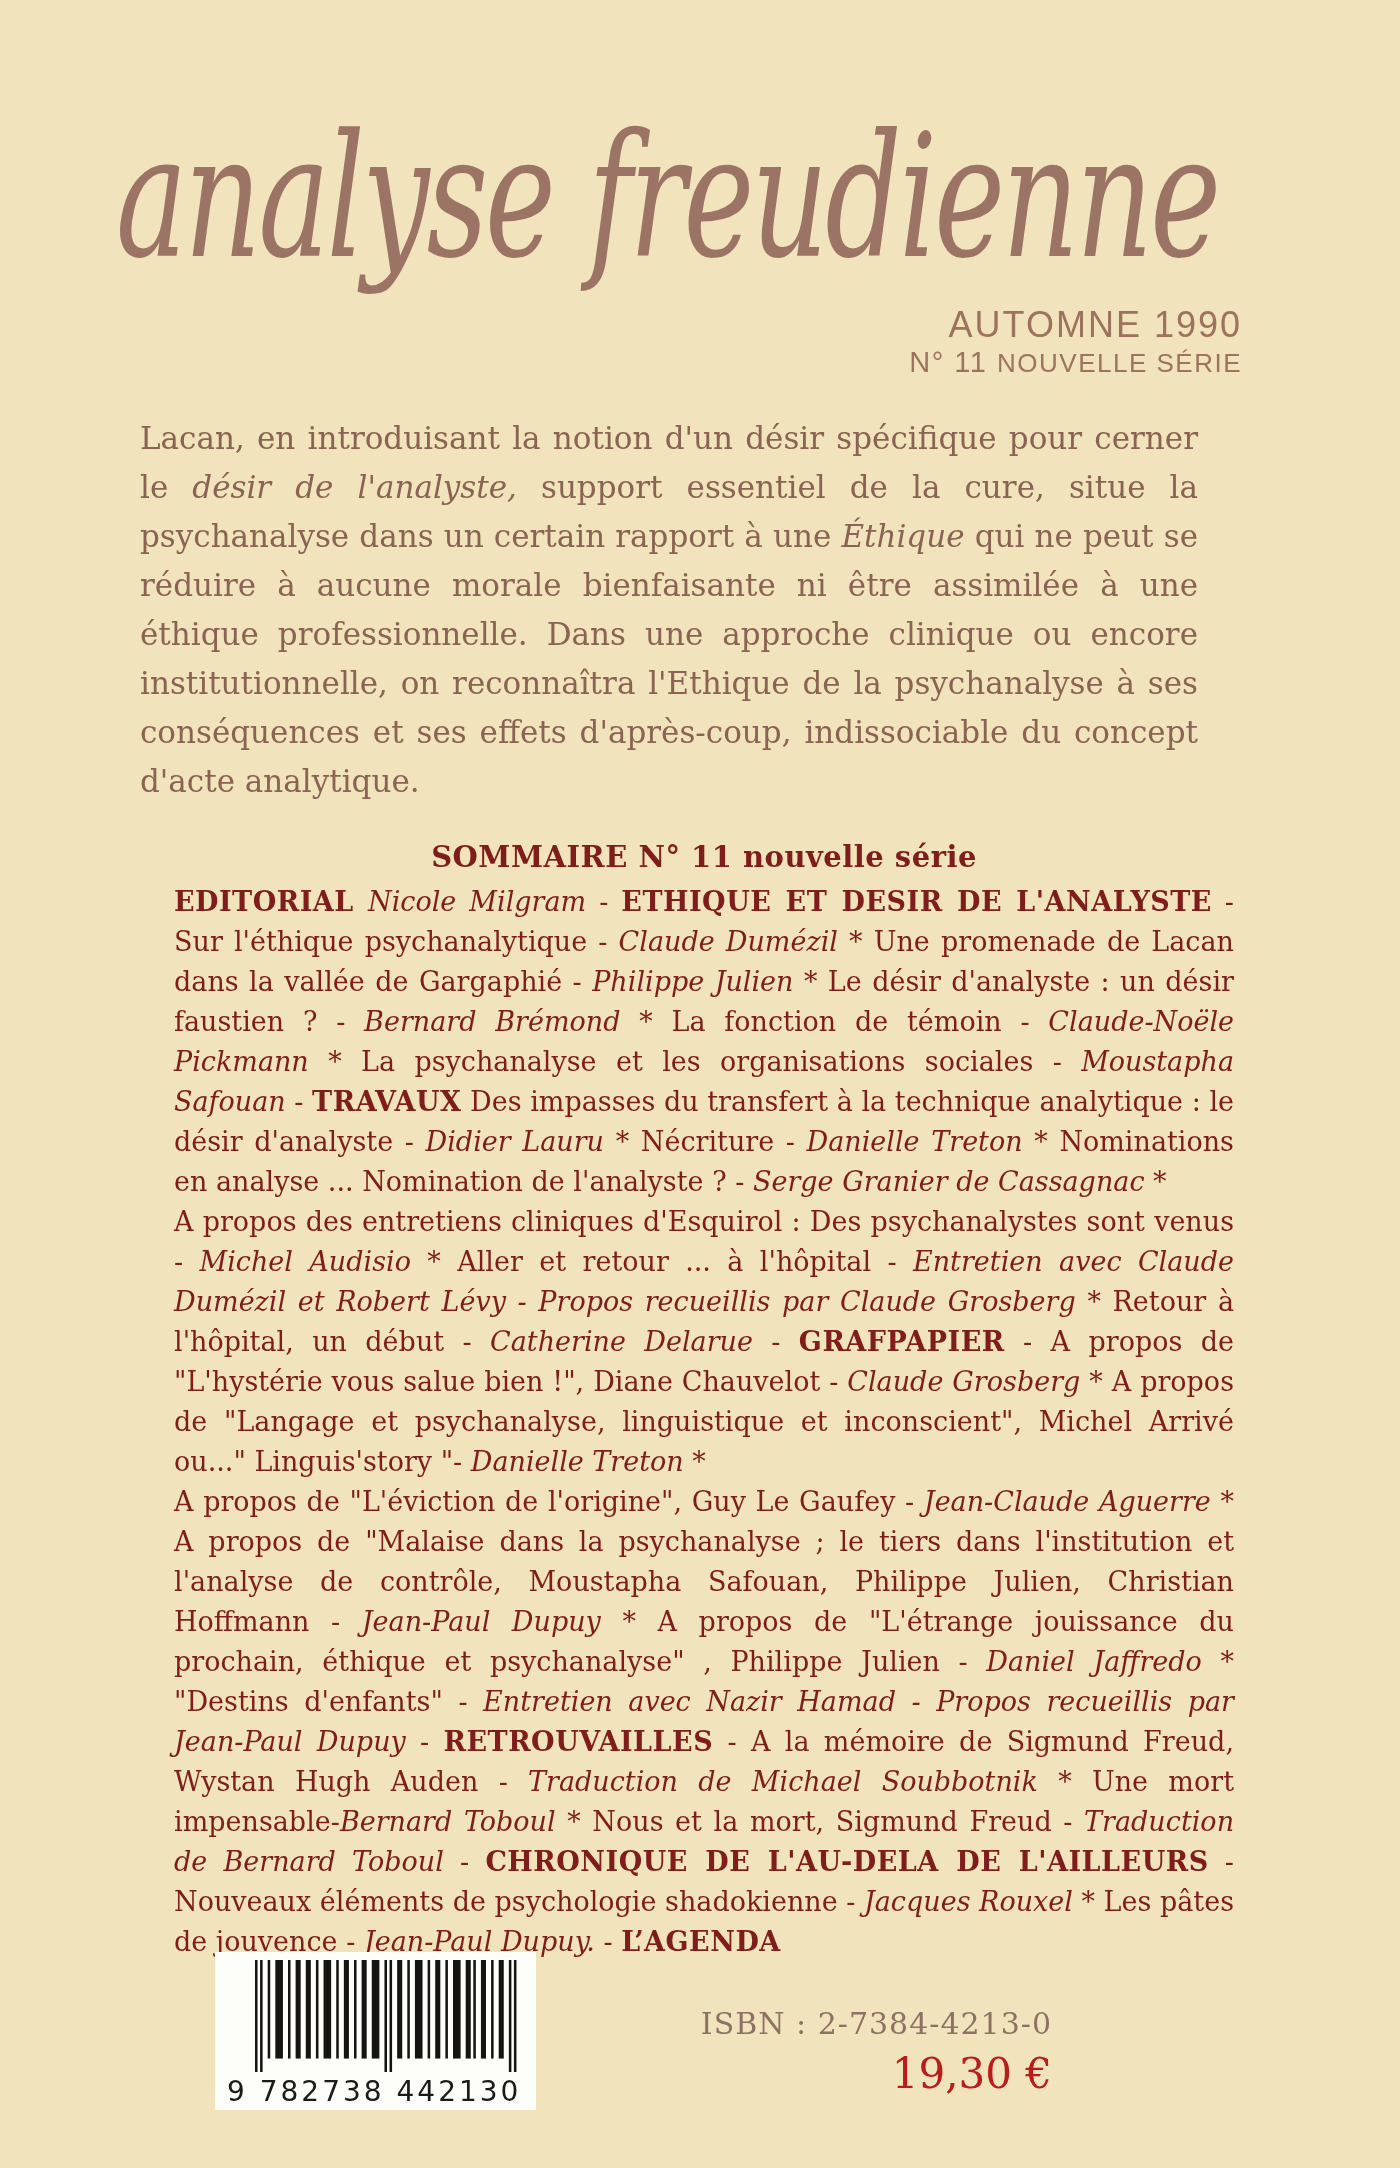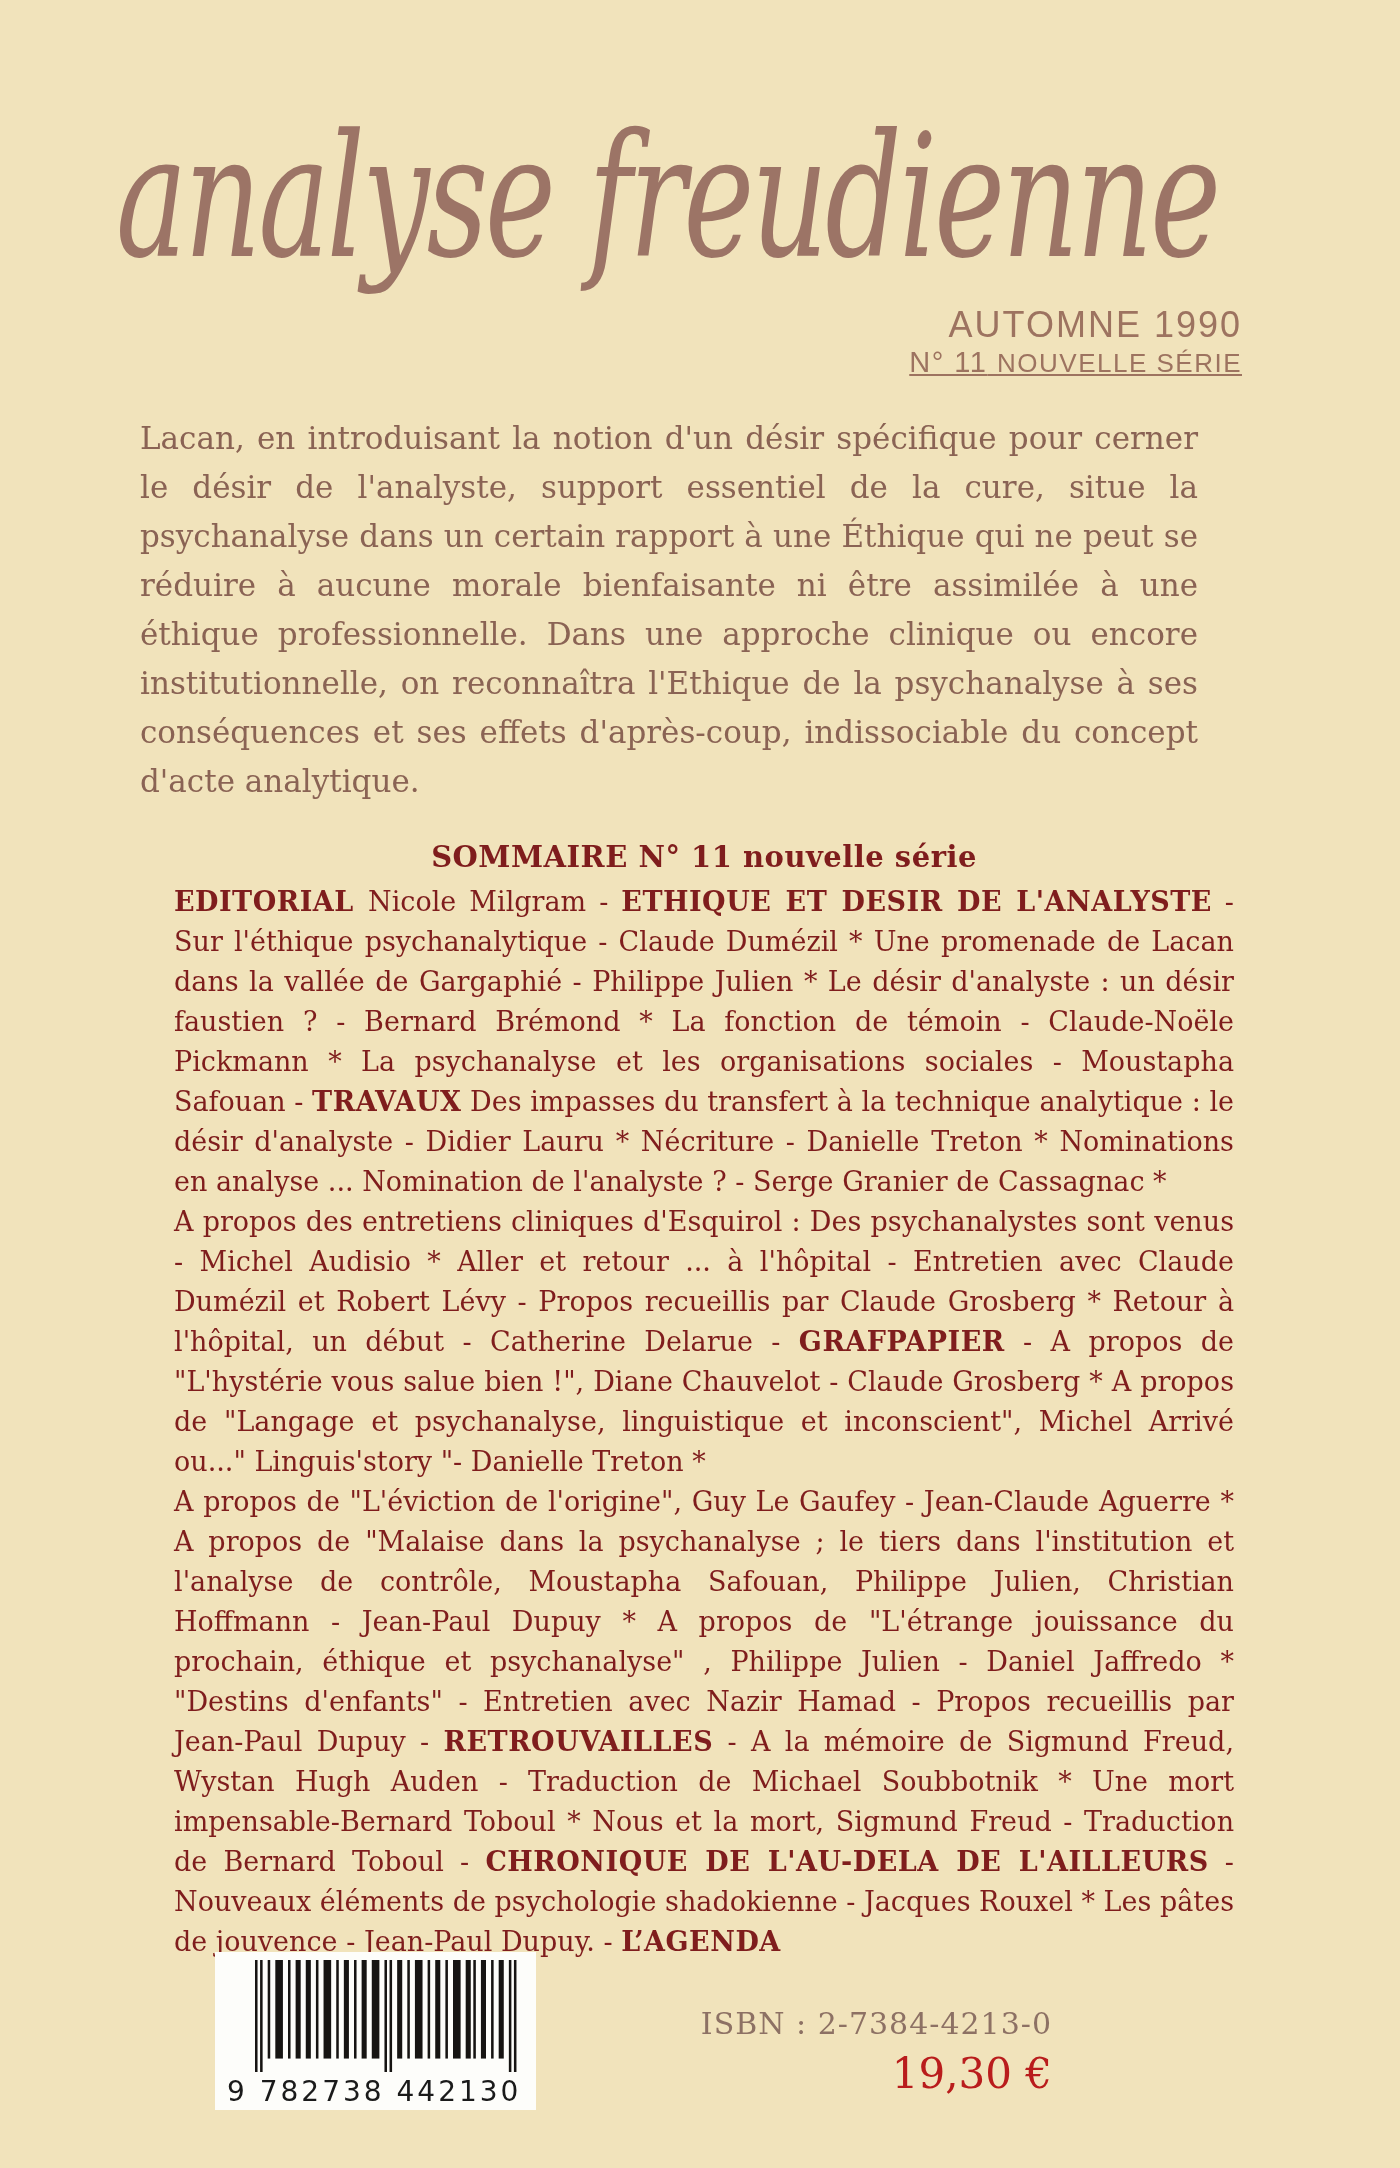--- a/index.html
+++ b/index.html
@@ -60,21 +60,20 @@
   }
   .issue-season{
     font-size:36px;
     letter-spacing:2px;
     line-height:1.15;
   }
   .issue-series{
     font-size:29px;
     letter-spacing:1.5px;
     line-height:1.2;
-    text-decoration:underline;
   }
   .issue-series .series-label{font-size:26px;}
 
   
   .intro{
     position:absolute;
     left:140px;top:414px;
     width:1058px;
     margin:0;
     font-size:31px;
@@ -98,21 +97,21 @@
     text-align:center;
     letter-spacing:0.5px;
   }
   .sommaire-par{
     margin:0;
     font-size:27px;
     line-height:40px;
     text-align:justify;
   }
   .seg-n{font-style:normal;font-weight:normal;}
-  .seg-i{}
+  .seg-i{font-style:italic;}
   .seg-b{font-weight:bold;letter-spacing:0.5px;}
 
   
   .barcode{
     position:absolute;
     left:215px;top:1920px;
     width:321px;height:158px;
     background:#fdfdfa;
     margin-top:32px;
   }

